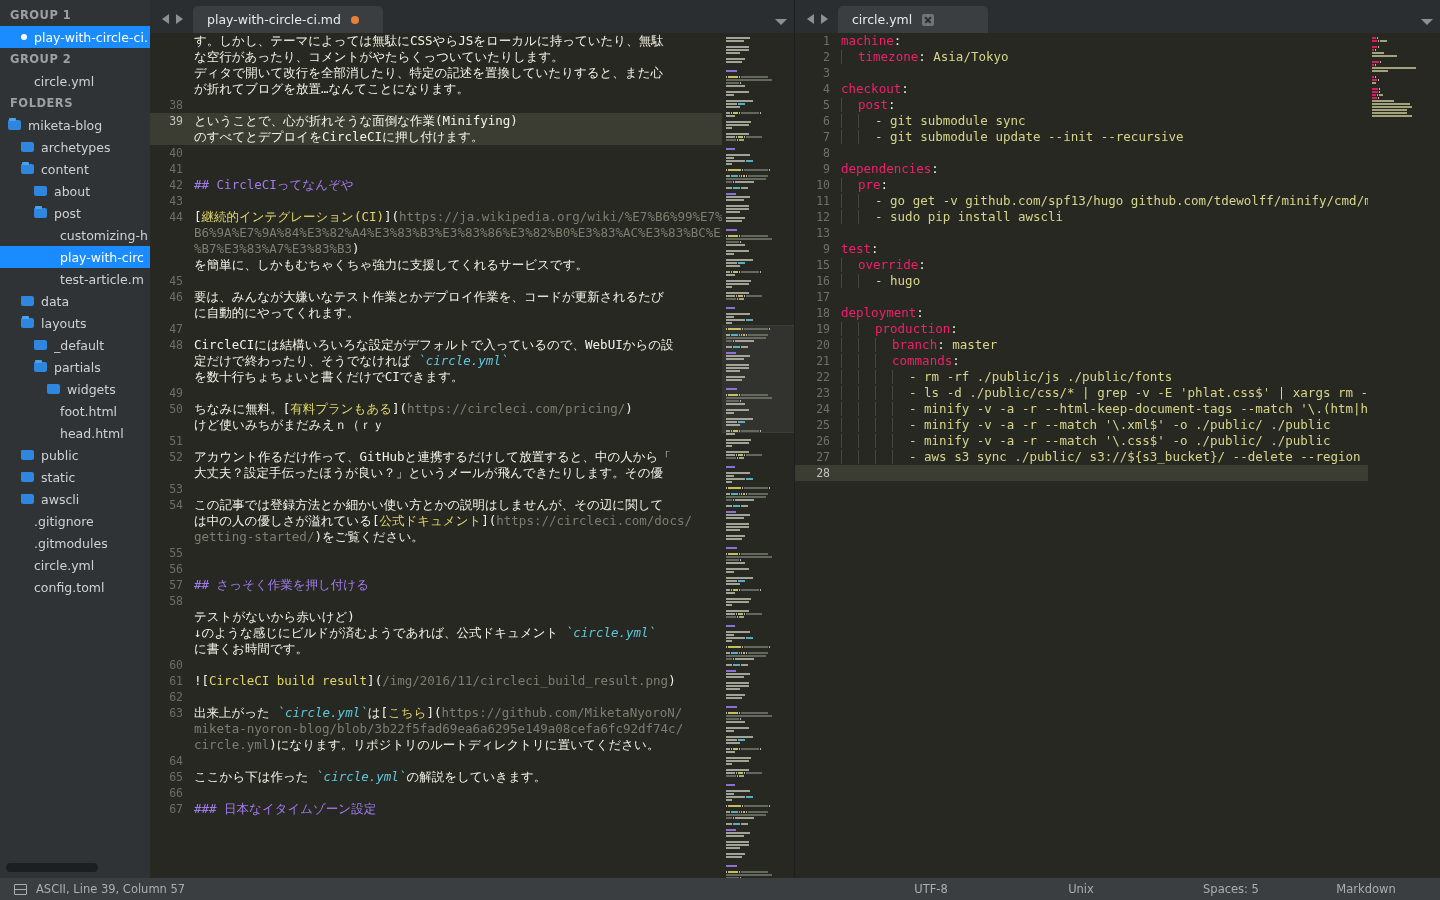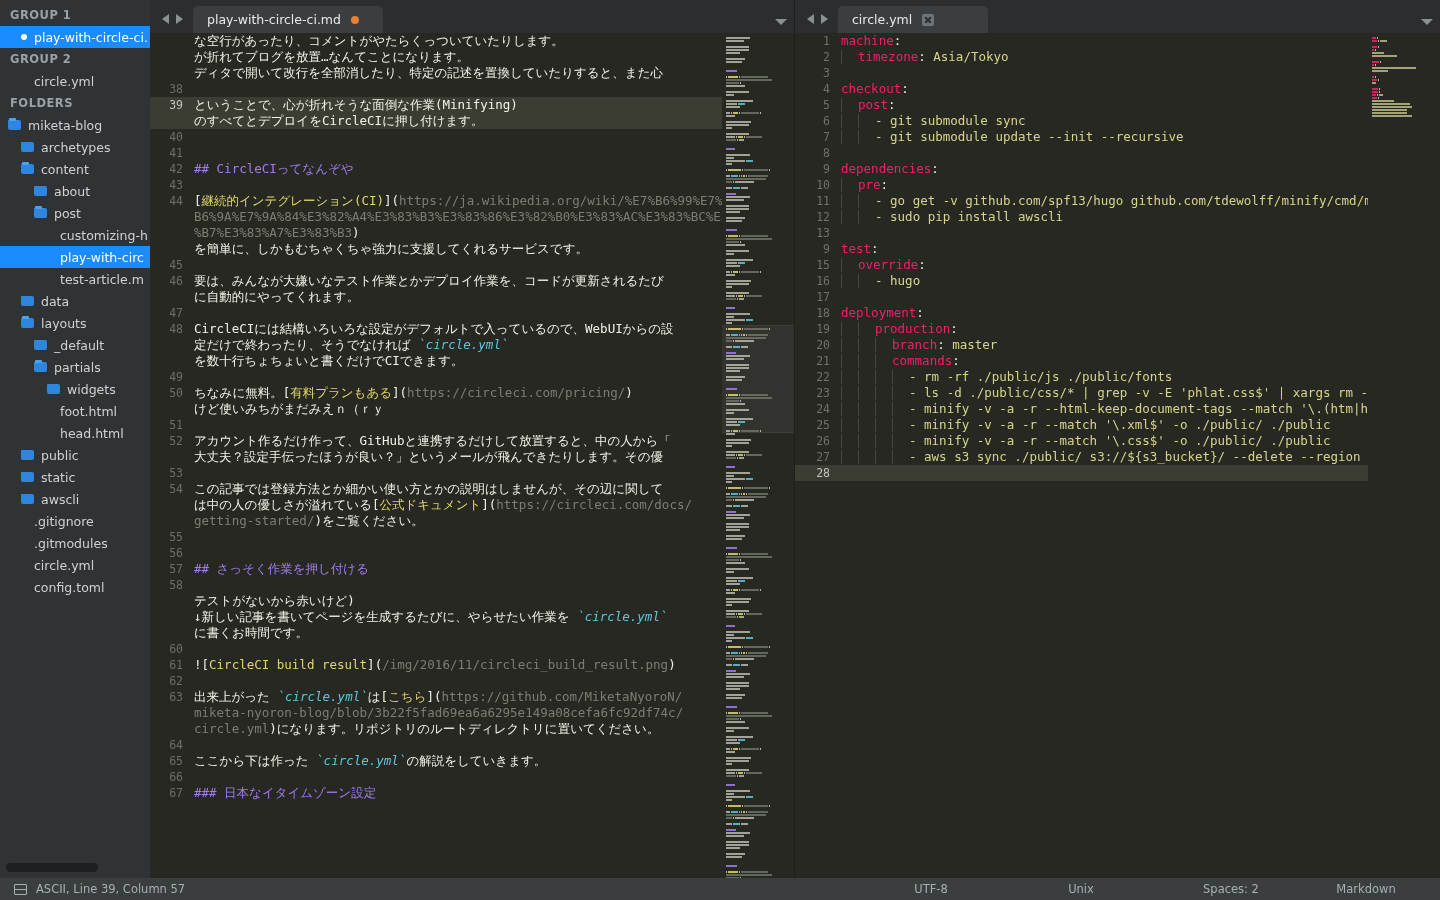--- a/index.html
+++ b/index.html
@@ -286,29 +286,33 @@
         <div class="tab left-tab">
           <span>play-with-circle-ci.md</span>
           <span class="modified-dot"></span>
         </div>
         <div class="tab-menu"></div>
       </div>
       <div class="editor-wrap">
         <div class="editor" id="left-editor">
             <div class="code-line">
               <div class="gutter"></div>
+              <div class="content"><span class="t-plain">す。しかし、テーマによっては無駄にCSSやらJSをローカルに持っていたり、無駄</span></div>
+            </div>
+            <div class="code-line">
+              <div class="gutter"></div>
               <div class="content"><span class="t-plain">な空行があったり、コメントがやたらくっついていたりします。</span></div>
             </div>
             <div class="code-line">
               <div class="gutter"></div>
+              <div class="content"><span class="t-plain">ディタで開いて改行を全部消したり、特定の記述を置換していたりすると、また心</span></div>
+            </div>
+            <div class="code-line">
+              <div class="gutter"></div>
               <div class="content"><span class="t-plain">が折れてブログを放置…なんてことになります。</span></div>
-            </div>
-            <div class="code-line">
-              <div class="gutter"></div>
-              <div class="content"><span class="t-plain">ディタで開いて改行を全部消したり、特定の記述を置換していたりすると、また心</span></div>
             </div>
             <div class="code-line">
               <div class="gutter">38</div>
               <div class="content">&nbsp;</div>
             </div>
             <div class="code-line active">
               <div class="gutter">39</div>
               <div class="content"><span class="t-plain">ということで、心が折れそうな面倒な作業(Minifying)</span></div>
             </div>
             <div class="code-line active">
@@ -430,21 +434,21 @@
             <div class="code-line">
               <div class="gutter">58</div>
               <div class="content">&nbsp;</div>
             </div>
             <div class="code-line">
               <div class="gutter"></div>
               <div class="content"><span class="t-plain">テストがないから赤いけど)</span></div>
             </div>
             <div class="code-line">
               <div class="gutter"></div>
-              <div class="content"><span class="t-plain">↓新しい記事を書いてページを生成するたびに、やらせたい作業を </span><span class="t-code">`circle.yml`</span></div>
+              <div class="content"><span class="t-plain">↓のような感じにビルドが済むようであれば、公式ドキュメント </span><span class="t-code">`circle.yml`</span></div>
             </div>
             <div class="code-line">
               <div class="gutter"></div>
               <div class="content"><span class="t-plain">に書くお時間です。</span></div>
             </div>
             <div class="code-line">
               <div class="gutter">60</div>
               <div class="content">&nbsp;</div>
             </div>
             <div class="code-line">
@@ -1533,17 +1537,17 @@
     </div>
 
   </div>
 
   <div class="statusbar">
     <span class="sb-icon"></span>
     <span>ASCII, Line 39, Column 57</span>
     <span class="sb-right">
       <span class="sb-encoding">UTF-8</span>
       <span class="sb-lineend">Unix</span>
-      <span class="sb-indent">Spaces: 2</span>
+      <span class="sb-indent">Spaces: 5</span>
       <span class="sb-syntax">Markdown</span>
     </span>
   </div>
 </div>
 
 </body></html>

